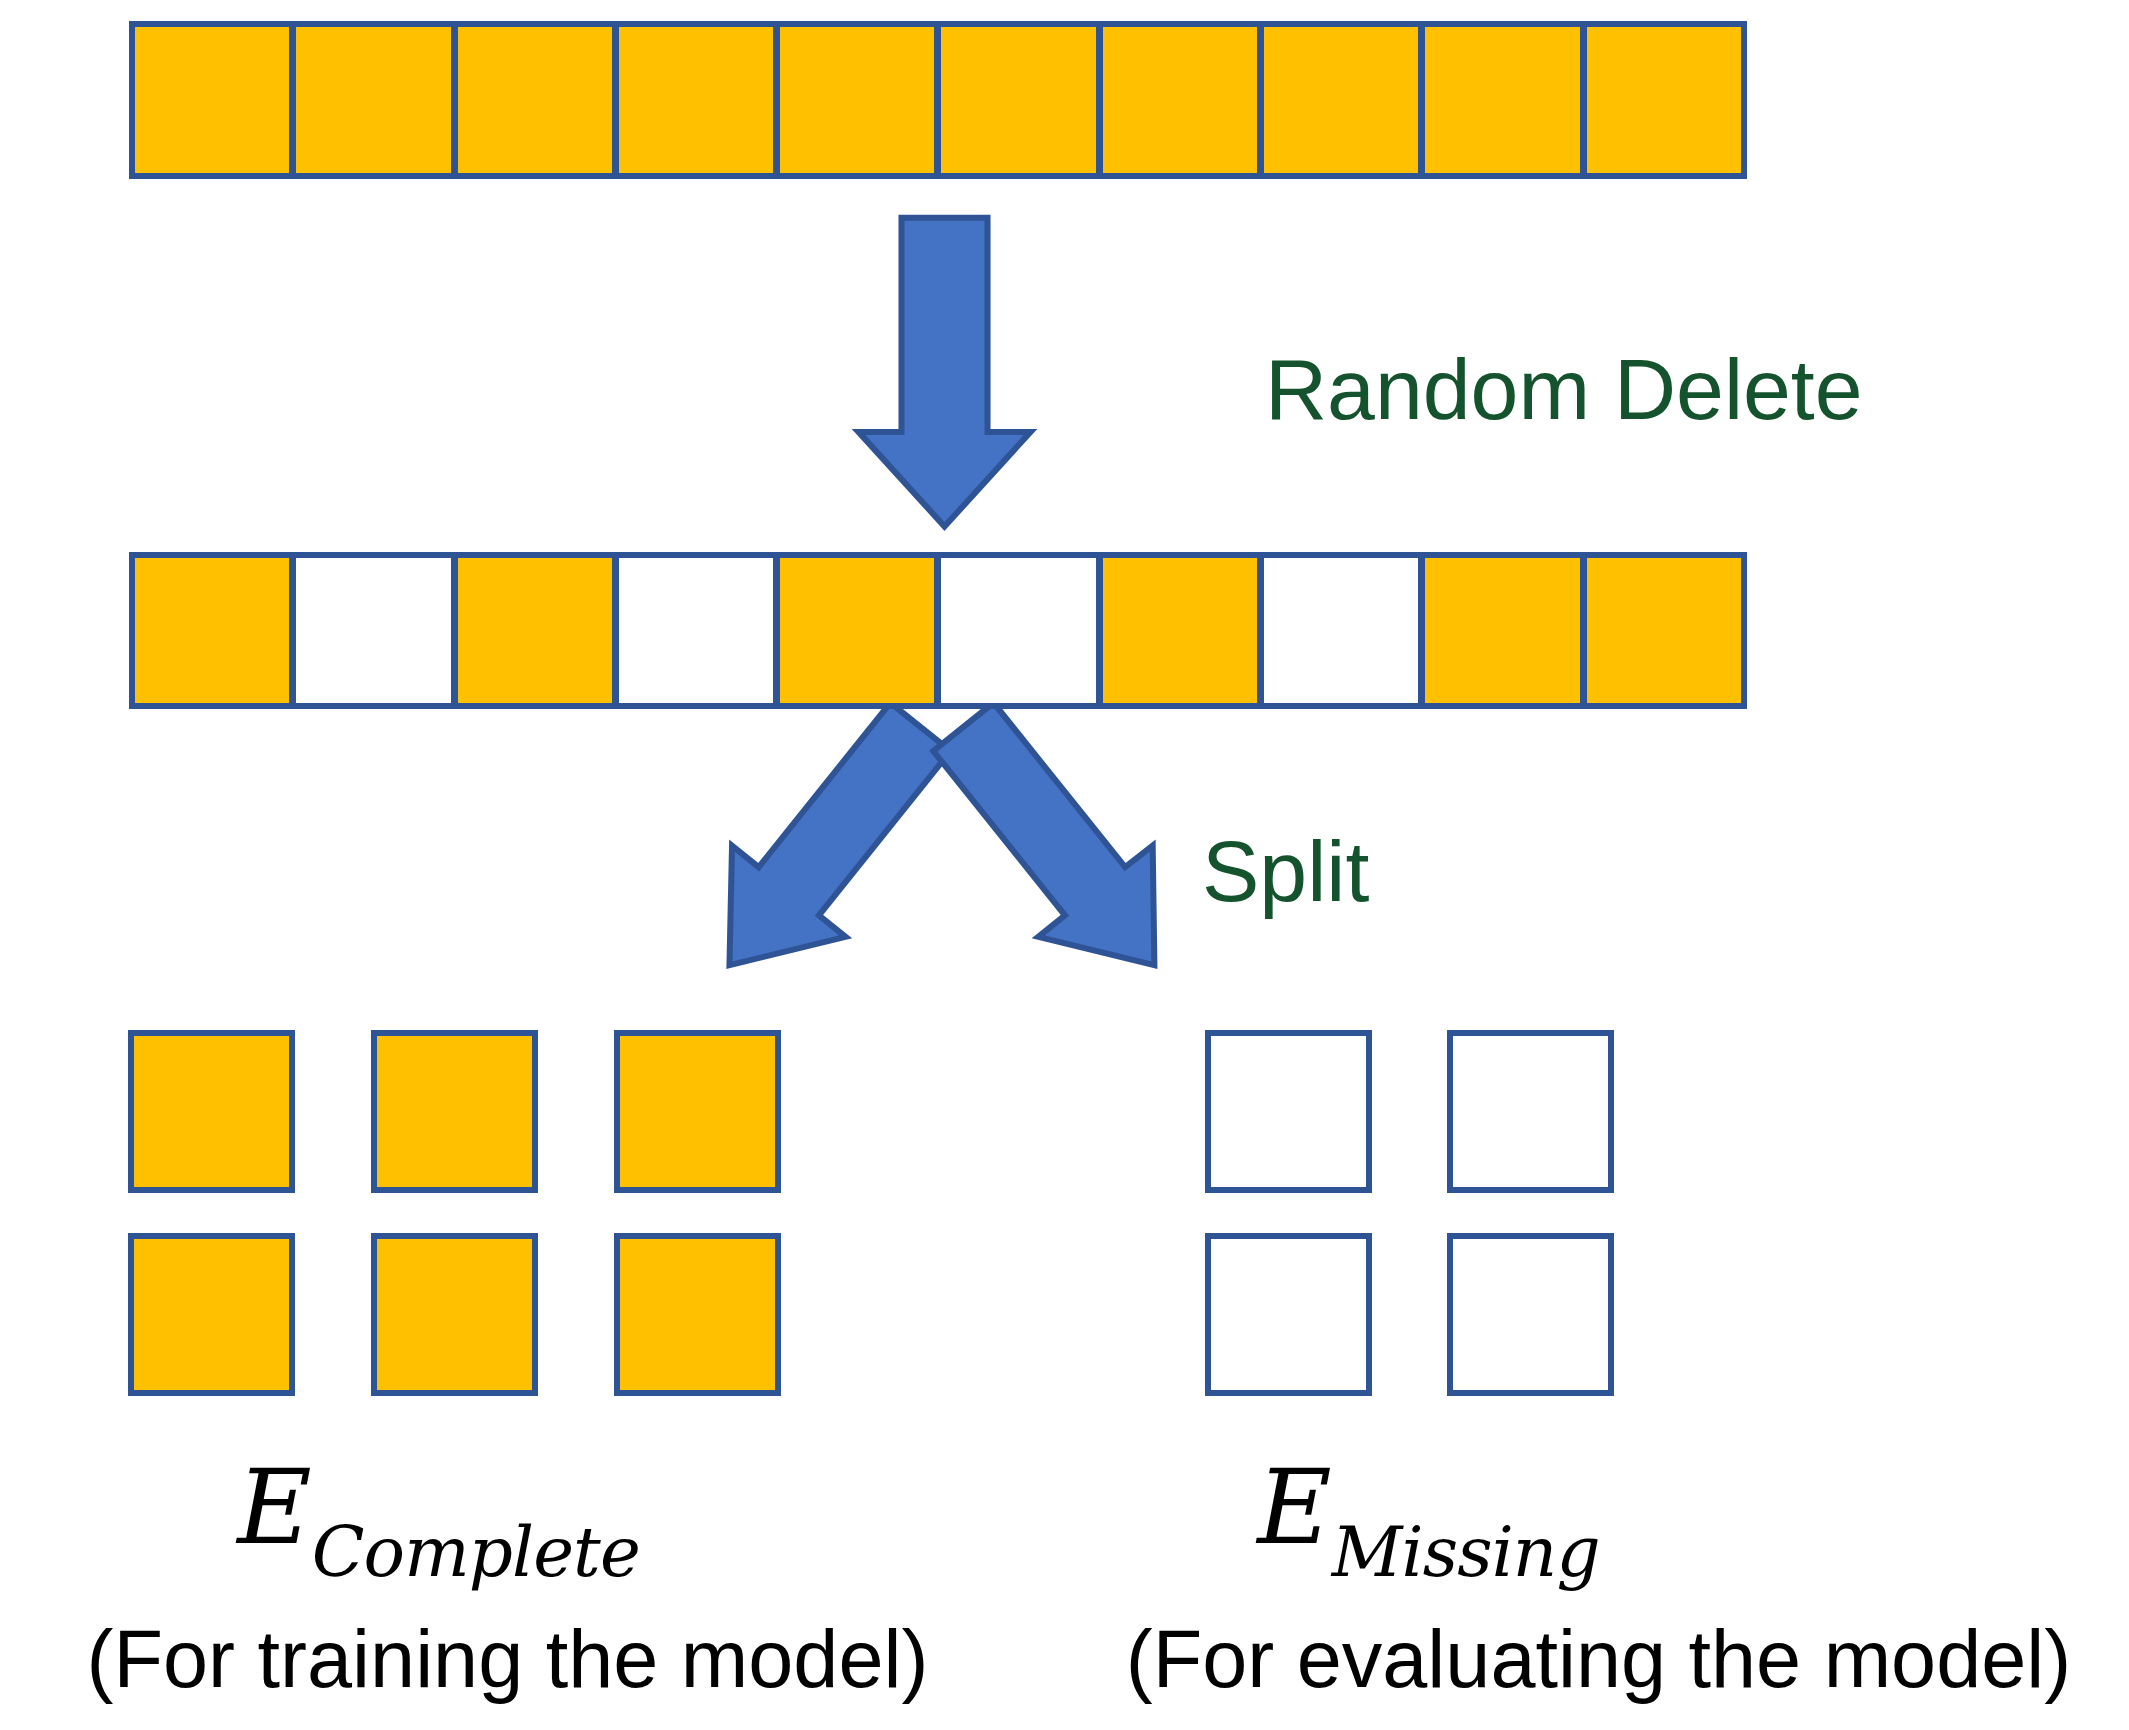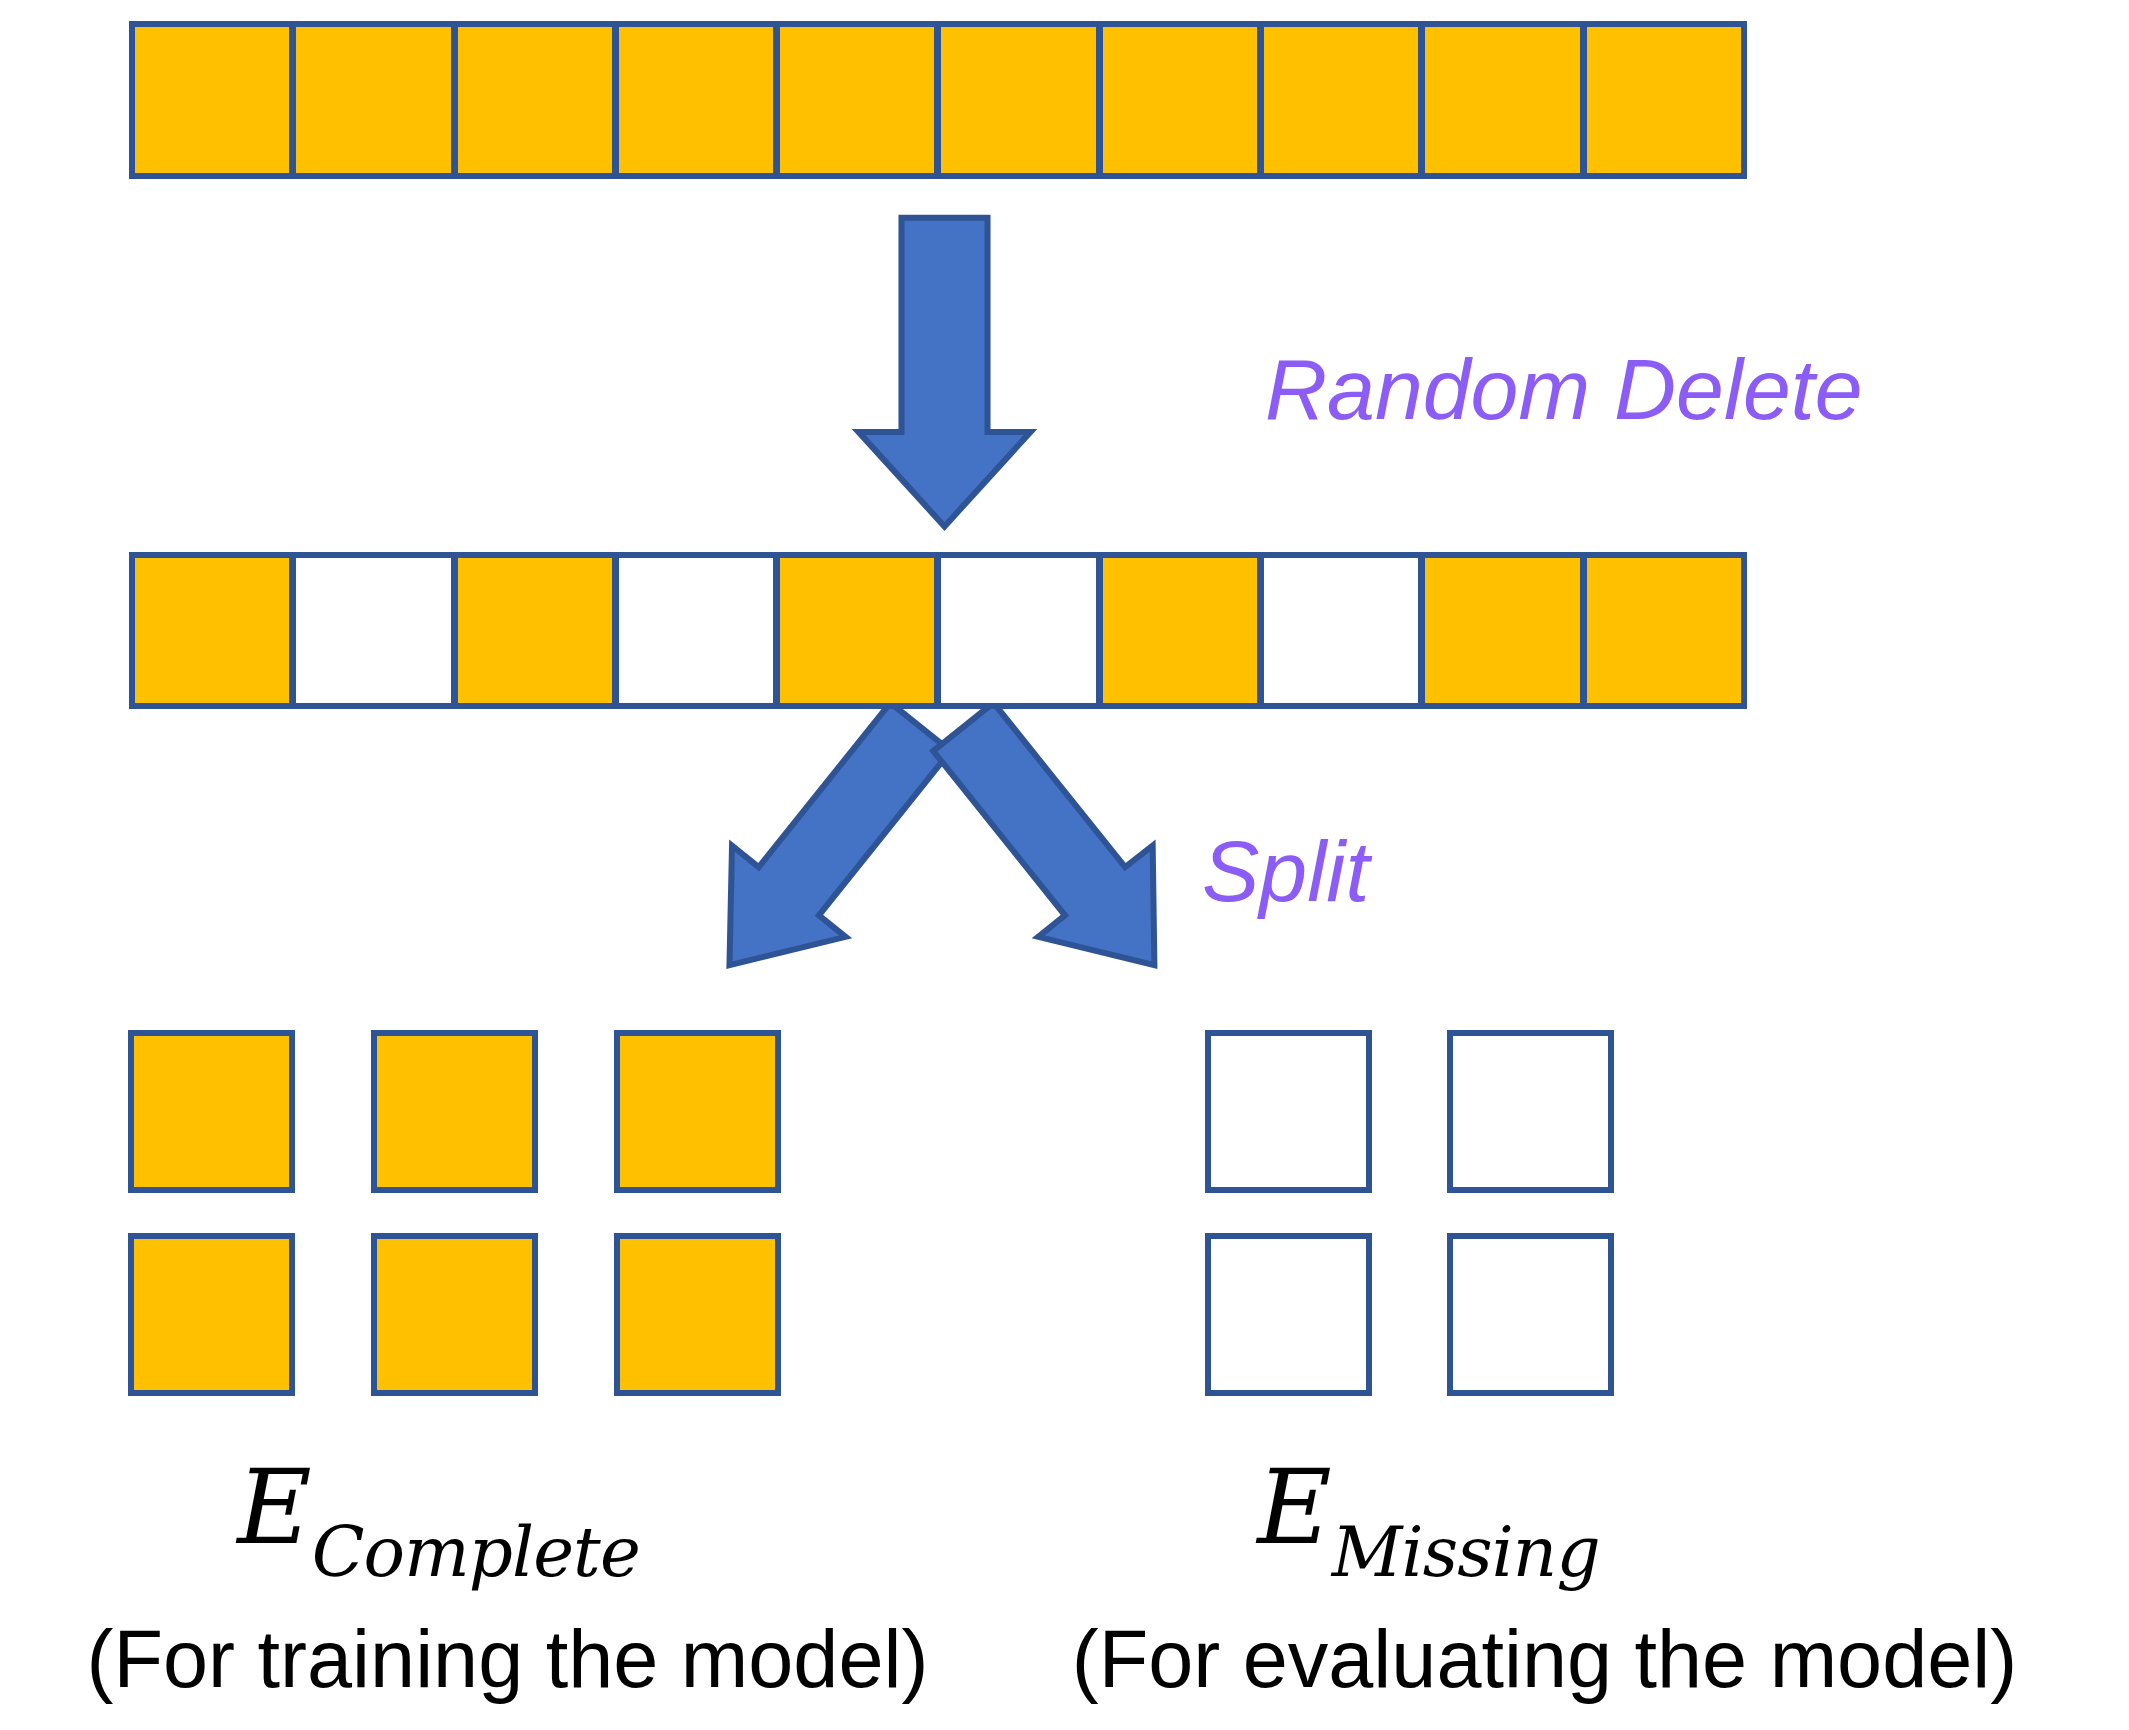--- a/index.html
+++ b/index.html
@@ -33,33 +33,33 @@
     box-sizing:border-box;
   }
   #group-complete{left:128px;top:1030px;grid-template-columns:repeat(3,167px);column-gap:76px;}
   #group-missing{left:1205px;top:1030px;grid-template-columns:repeat(2,167px);column-gap:75px;}
 
   
   #arrow-layer{position:absolute;left:0;top:0;width:2129px;height:1730px;}
   #arrow-layer polygon{fill:var(--arrow-fill);stroke:var(--arrow-border);stroke-width:7;stroke-linejoin:miter;}
 
   
-  .lbl{position:absolute;color:#8b5cf6;white-space:nowrap;font-style:italic;}
+  .lbl{position:absolute;color:#14532d;white-space:nowrap;}
   #lbl-random-delete{left:1265px;top:342px;font-size:86px;line-height:1.1;}
   #lbl-split{left:1202px;top:824px;font-size:86px;line-height:1.1;}
   .math{
     position:absolute;text-align:center;color:#000;
     font-family:"DejaVu Serif", serif;font-style:italic;white-space:nowrap;
   }
   #lbl-e-complete{left:172px;top:1457px;width:533px;font-size:102px;line-height:1;}
   #lbl-e-missing{left:1179px;top:1457px;width:499px;font-size:102px;line-height:1;}
   .math .sub{font-size:69px;vertical-align:-33px;letter-spacing:-0.9px;}
   .caption{position:absolute;top:1611px;text-align:center;color:#000;font-size:81px;line-height:1.2;white-space:nowrap;}
   #lbl-for-training{left:0px;width:1015px;}
-  #lbl-for-evaluating{left:1013px;width:1063px;text-align:center;}
+  #lbl-for-evaluating{left:1067px;width:1063px;text-align:center;}
 </style>
 </head>
 <body>
 
 <div class="canvas">
 
   <div class="strip" id="row-original">
       <div class="cell filled"></div>
       <div class="cell filled"></div>
       <div class="cell filled"></div>

